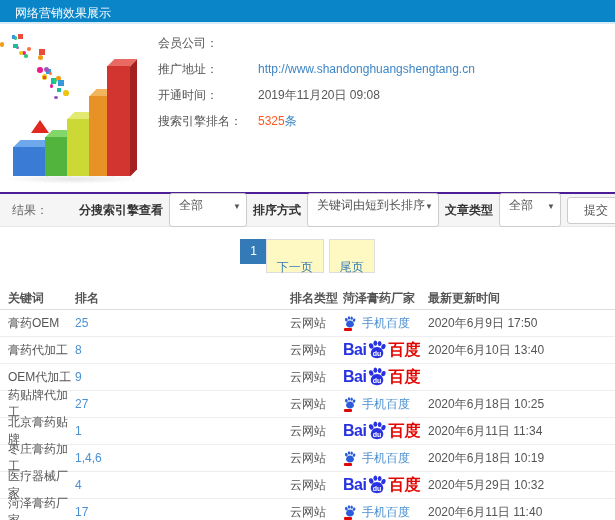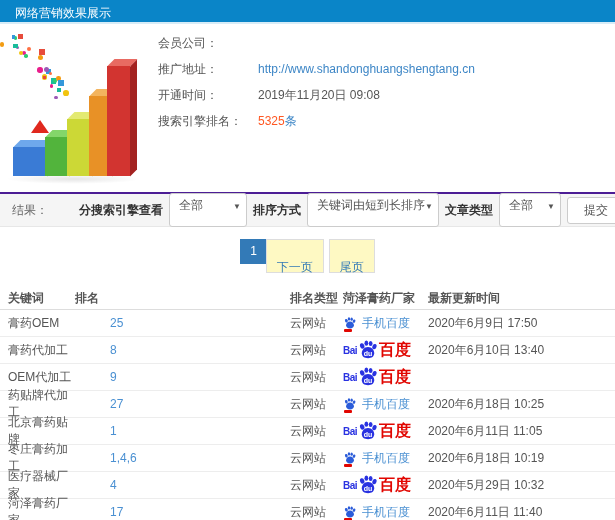--- a/index.html
+++ b/index.html
@@ -77,26 +77,26 @@
   
   .table{margin-top:14px;}
   .thead,.trow{display:flex;align-items:center;}
   .thead{height:23px;border-bottom:1px solid #ddd;font-weight:bold;color:#555;}
   .trow{height:27px;border-bottom:1px solid #ededed;}
   .c1{width:75px;padding-left:8px;}
   .c2{width:215px;}
   .c3{width:53px;}
   .c4{width:85px;}
   .c5{flex:1;}
-  .rank{color:var(--c-rank);text-decoration:none;cursor:pointer;margin-left:35px;}
+  .rank{color:var(--c-rank);text-decoration:none;cursor:pointer;}
   .engine-pc{display:inline-flex;align-items:center;font-weight:bold;}
-  .engine-pc .bai{color:var(--c-baiblue);font-size:10px;letter-spacing:-.5px;}
+  .engine-pc .bai{color:var(--c-baiblue);font-size:16px;letter-spacing:-.5px;}
   .engine-pc .paw{margin:0 1px 2px 1px;}
   .engine-pc .cn{color:var(--c-baired);font-size:16px;}
-  .engine-mobile{display:inline-flex;align-items:flex-end;}
+  .engine-mobile{display:inline-flex;align-items:center;}
   .engine-mobile .paw-wrap{position:relative;width:14px;height:15px;}
   .engine-mobile .m-red{position:absolute;left:1px;bottom:0;width:8px;height:2.5px;
     background:var(--c-baired);border-radius:1px;}
   .engine-mobile .m-label{color:var(--c-rank);margin-left:5px;}
 </style>
 </head>
 <body>
 
 <div class="titlebar">
   <span>网络营销效果展示</span>
@@ -280,21 +280,21 @@
           <ellipse cx="10" cy="3.8" rx="2.3" ry="3.1"></ellipse>
           <ellipse cx="15.2" cy="4.2" rx="2.3" ry="3.1"></ellipse>
           <ellipse cx="19.8" cy="8" rx="2.5" ry="3.3" transform="rotate(20 19.8 8)"></ellipse>
           <path d="M12 8.5 C7 8.5 4.5 12.5 4.5 16 C4.5 19.7 7.5 22 12 22 C16.5 22 19.5 19.7 19.5 16 C19.5 12.5 17 8.5 12 8.5 Z"></path>
           <text class="du-text" x="12" y="19" text-anchor="middle" font-size="8.5" font-weight="bold" fill="#ffffff">du</text>
         </svg>
         <span class="cn">百度</span>
       </span>
       
     </div>
-    <div class="c5"><span class="time">2020年6月11日 11:05</span></div>
+    <div class="c5"><span class="time">2020年6月11日 11:34</span></div>
   </div>
 
   <div class="trow">
     <div class="c1"><span class="kw">枣庄膏药加工</span></div>
     <div class="c2"><a class="rank">1,4,6</a></div>
     <div class="c3"><span class="rt">云网站</span></div>
     <div class="c4">
       
       <span class="engine-mobile">
         <span class="paw-wrap">

